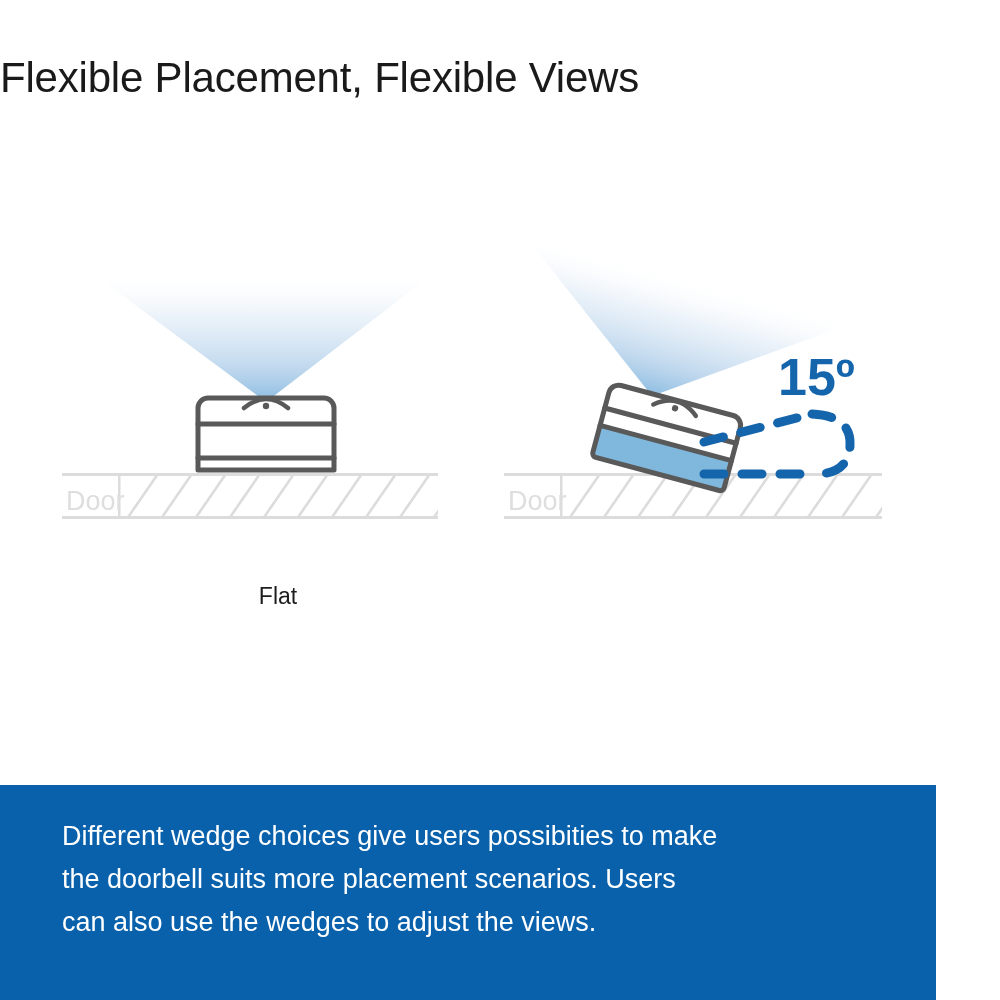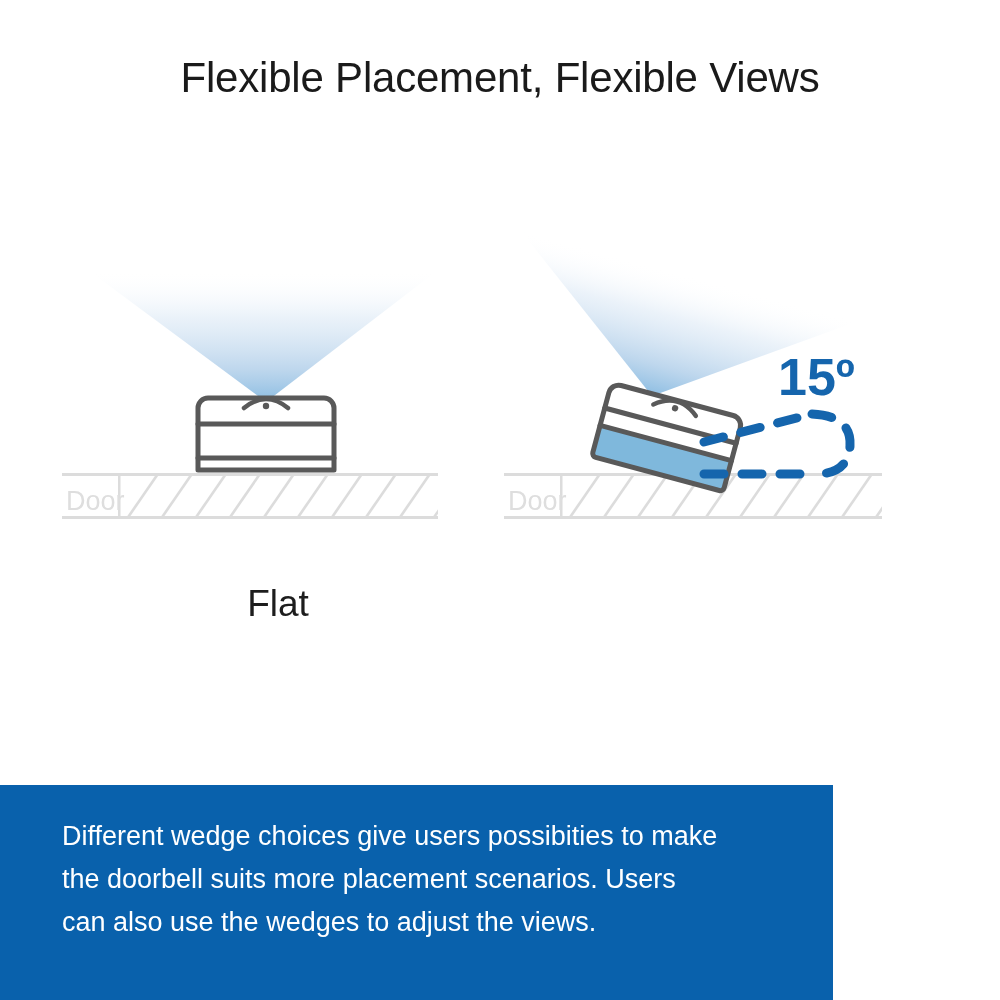--- a/index.html
+++ b/index.html
@@ -15,21 +15,20 @@
     font-family: "Liberation Sans", sans-serif;
     overflow: hidden;
   }
 
   
   #page-title {
     position: absolute;
     left: 0;
     top: 54px;
     width: 1000px;
-    text-align: center;
     font-size: 42px;
     font-weight: 400;
     color: #1a1a1a;
     letter-spacing: -0.2px;
     white-space: nowrap;
   }
 
   
   #diagram-area {
     position: absolute;
@@ -50,35 +49,35 @@
   .scene svg {
     display: block;
     width: 460px;
     height: 480px;
   }
 
   
   .caption {
     position: absolute;
     top: 583px;
-    font-size: 37px;
+    font-size: 23px;
     font-weight: 400;
     color: #1d1d1d;
     text-align: center;
     white-space: nowrap;
   }
   #caption-flat { left: 128px; width: 300px; }
   #caption-wedge { left: 538px; width: 344px; }
 
   
   #bottom-banner {
     position: absolute;
     left: 0;
     top: 785px;
-    width: 833px;
+    width: 936px;
     height: 215px;
     background: #0961ac;
   }
   #banner-text {
     position: absolute;
     left: 62px;
     top: 30px;
     width: 660px;
     color: #ffffff;
     font-size: 27px;

